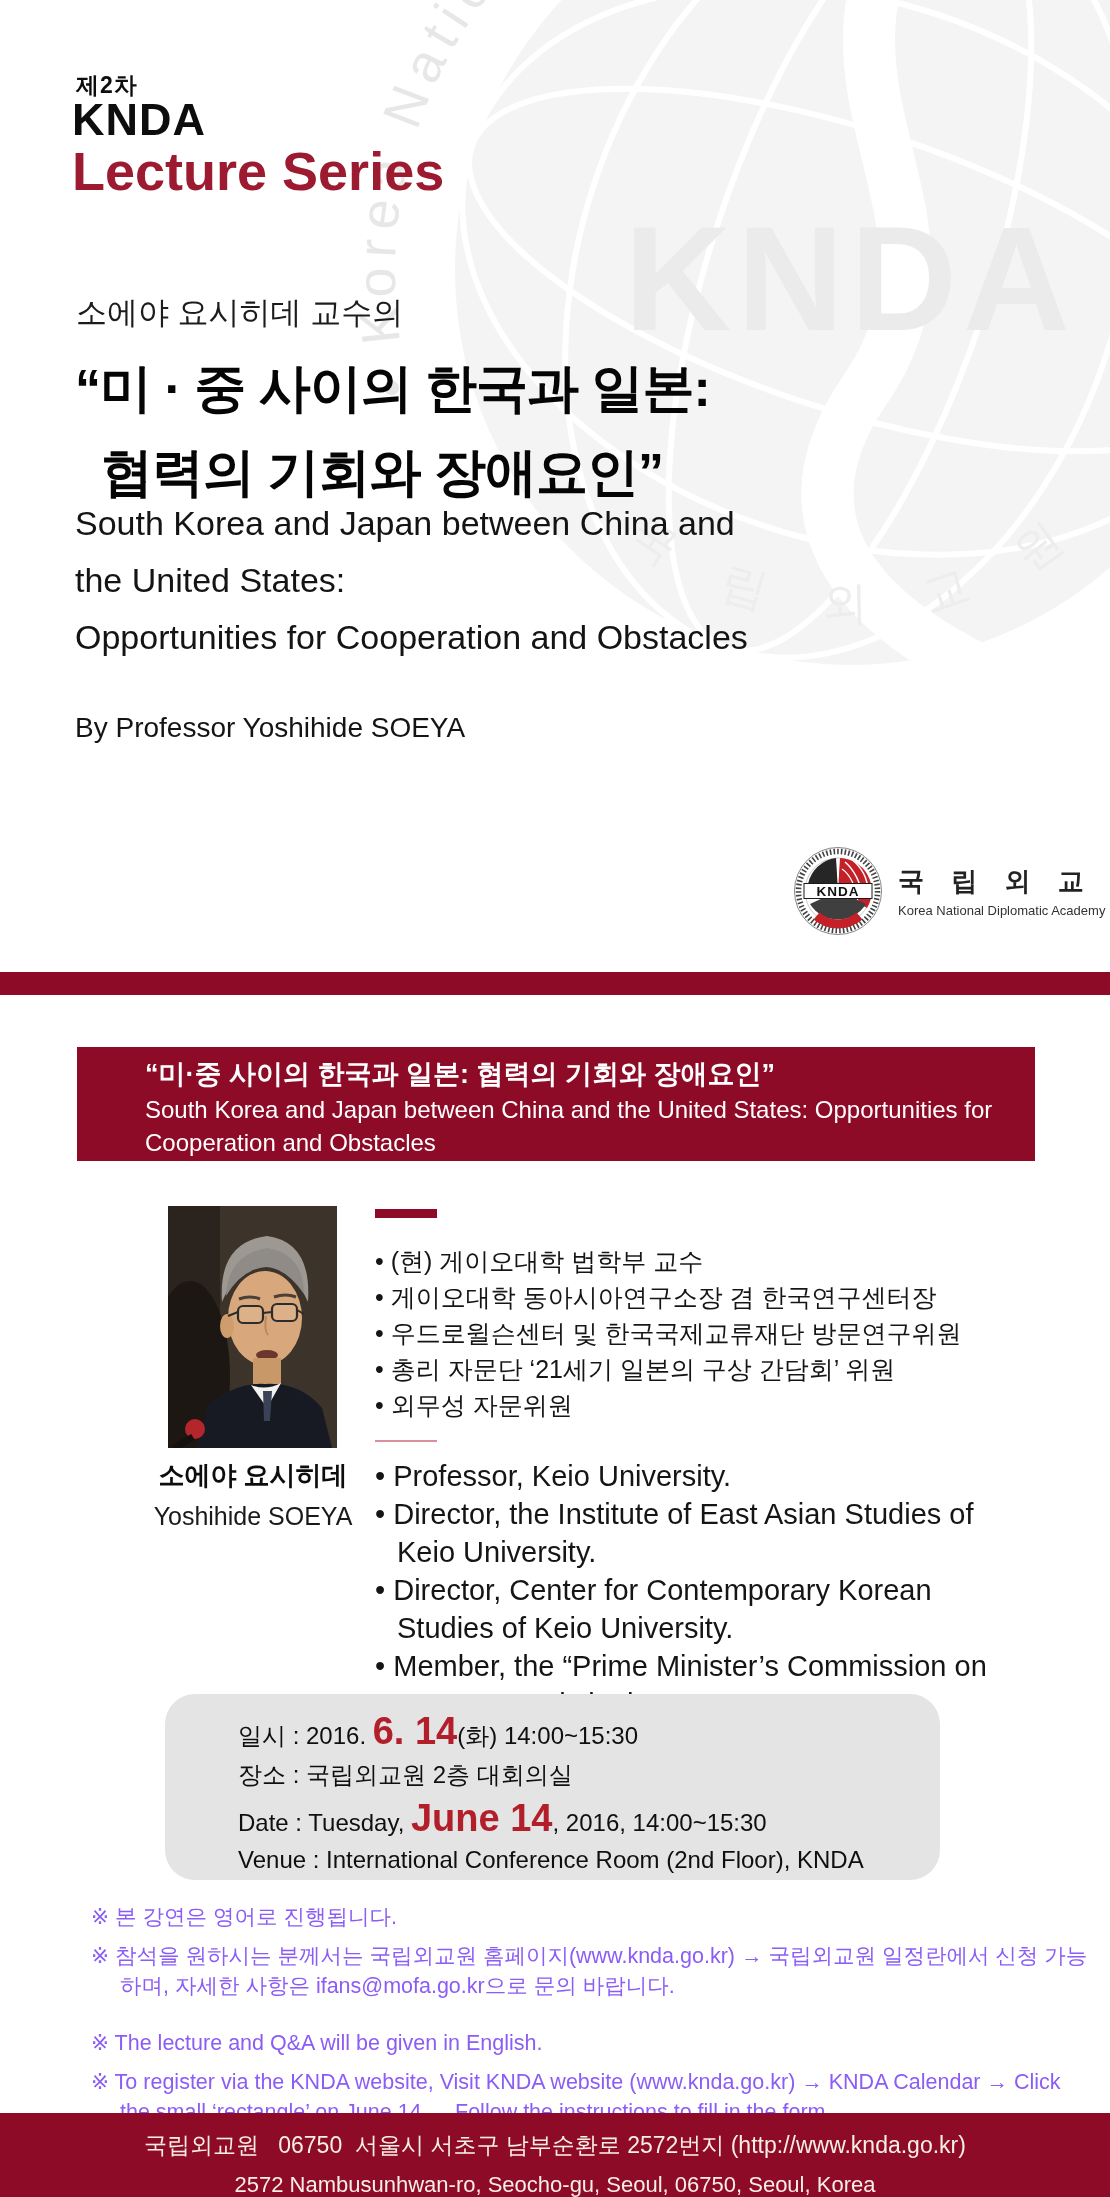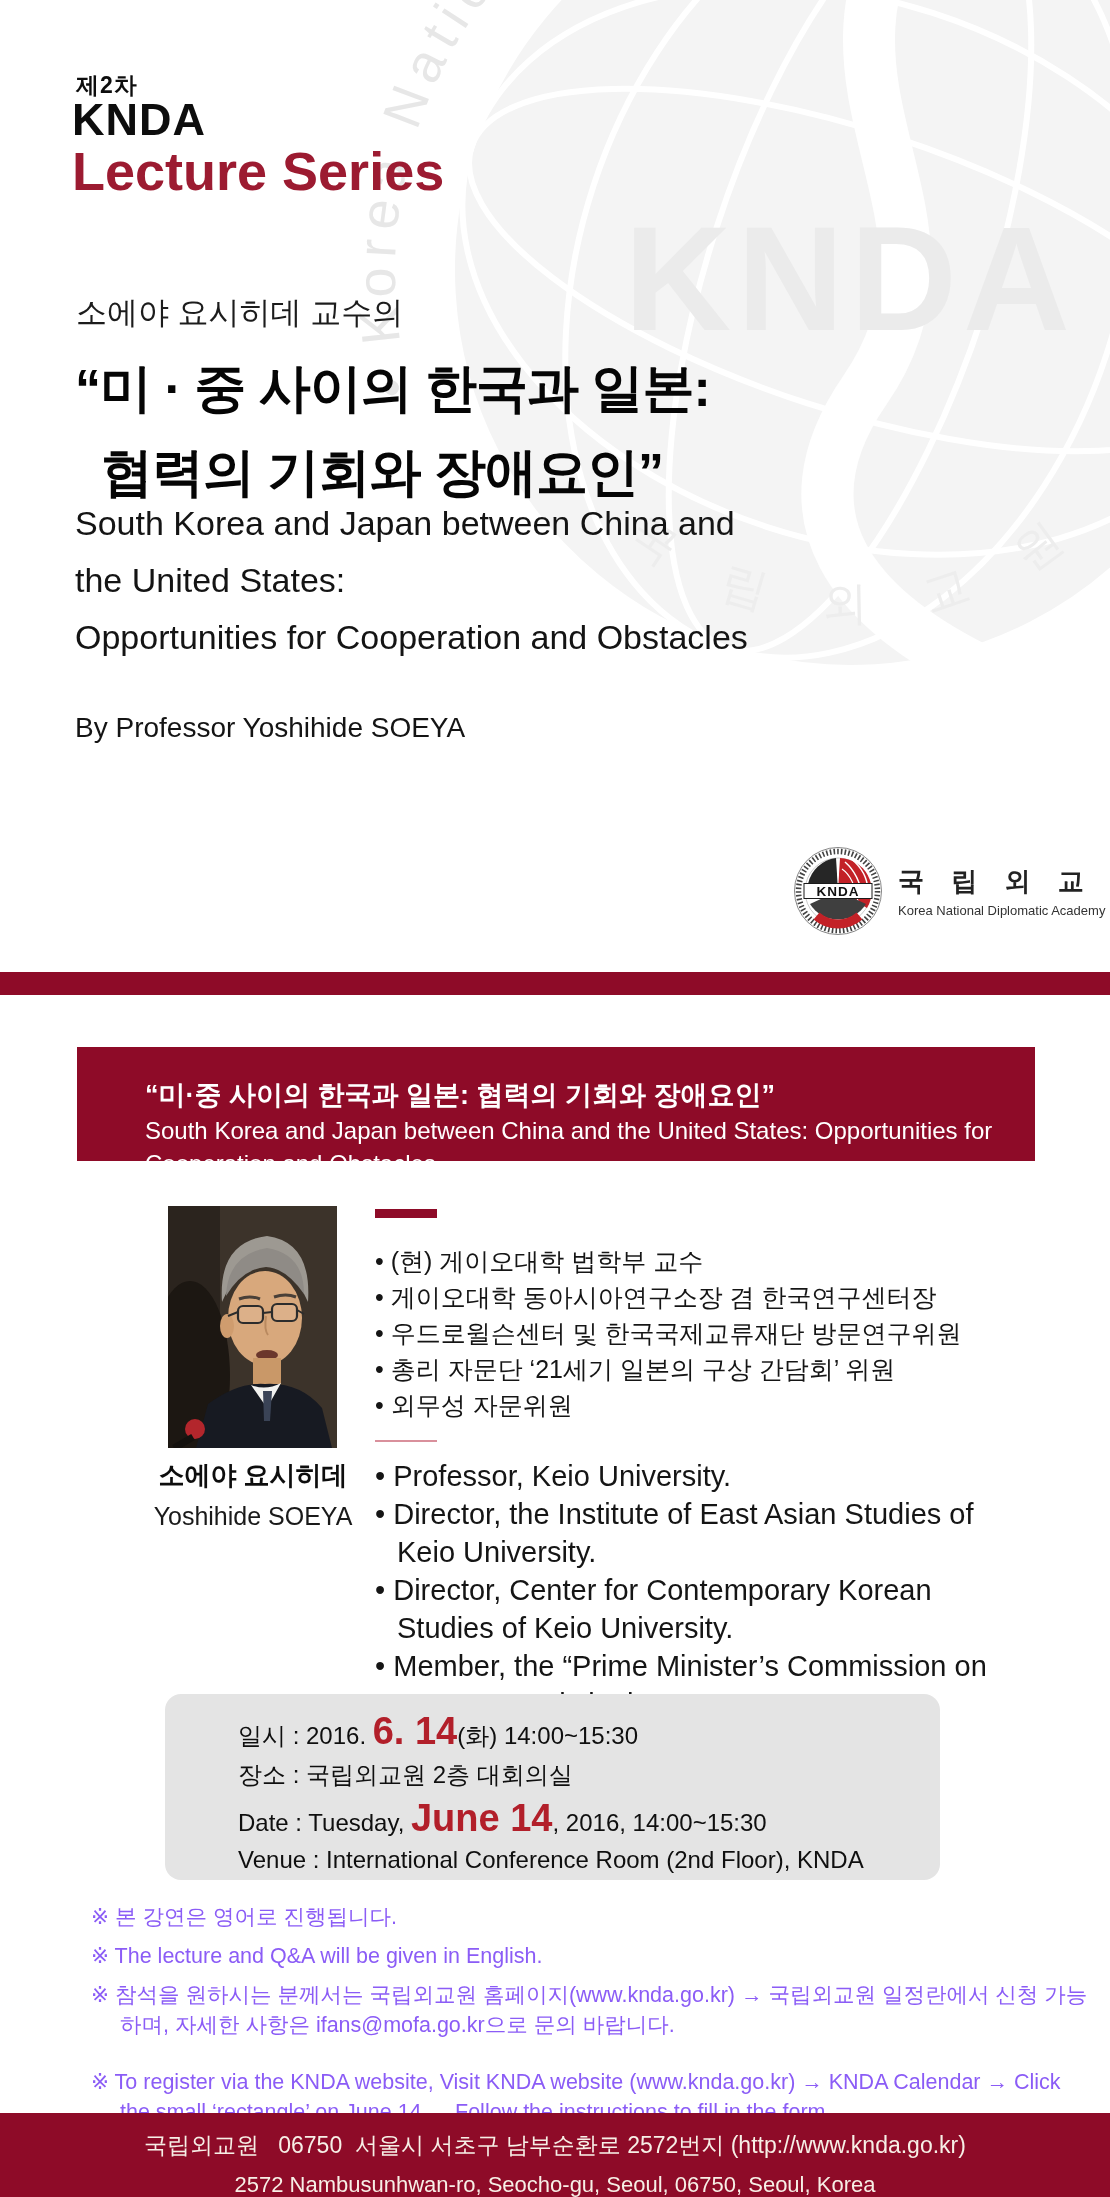--- a/index.html
+++ b/index.html
@@ -25,42 +25,42 @@
 
   
   .logo { left:793px; top:846px; display:flex; align-items:center; gap:15px; }
   .logo-text { display:flex; flex-direction:column; }
   .logo-kr { font-size:26px; font-weight:700; letter-spacing:10px; color:#222; white-space:nowrap; }
   .logo-en { font-size:13px; color:#333; margin-top:4px; }
 
   
   .band { left:0; top:972px; width:1110px; height:23px; background:#8e0b28; }
   .title-box { left:77px; top:1047px; width:958px; height:114px; background:#8e0b28; color:#fff;
-               padding:29px 30px 0 68px; box-sizing:border-box; }
+               padding:8px 30px 0 68px; box-sizing:border-box; }
   .title-box-kr { font-size:27px; font-weight:700; line-height:38px; }
   .title-box-en { font-size:24px; line-height:33px; font-weight:400; }
 
   
   .photo { left:168px; top:1206px; width:169px; height:242px; }
   .speaker-names { left:128px; top:1458px; width:250px; text-align:center; }
   .name-kr { font-size:26px; font-weight:700; color:#0d0d0d; }
   .name-en { font-size:25px; margin-top:9px; color:#1a1a1a; }
 
   .bio { left:375px; top:1209px; width:612px; }
   .bio-bar { width:62px; height:9px; background:#8e0b28; margin-bottom:25px; }
   .bio-list { list-style:none; margin:0; padding:0; }
   .bio-list li { padding-left:22px; text-indent:-22px; }
   .bio-list li::before { content:"\2022\00a0"; }
   .bio-kr li { font-size:25px; line-height:36px; color:#151515; }
   .bio-en li { font-size:29px; line-height:38px; color:#151515; }
   .bio-div { width:62px; height:2px; background:#d9909c; margin:17px 0 15px 0; border:0; }
 
   
   .info-box { left:165px; top:1694px; width:775px; height:186px; background:#e4e4e4;
-              border-radius:16px; padding:16px 0 0 73px; box-sizing:border-box; }
+              border-radius:30px; padding:16px 0 0 73px; box-sizing:border-box; }
   .info-row { margin:0 0 6px 0; font-size:24px; color:#0f0f0f; }
   .info-red { font-size:38px; font-weight:700; color:#b21f2a; }
 
   
   .notes { left:75px; top:1902px; width:1000px; font-size:21.5px; line-height:30px; color:#8b5cf6;margin-left:16px; }
   .note { padding-left:29px; text-indent:-29px; margin-bottom:9px; }
   .note.gap { margin-bottom:27px; }
 
   
   .footer { left:0; top:2113px; width:1110px; height:84px; background:#8e0b28;
@@ -187,22 +187,22 @@
 
   <div class="abs info-box">
     <p class="info-row"><span>일시 : 2016. </span><span class="info-red">6. 14</span><span>(화) 14:00~15:30</span></p>
     <p class="info-row">장소 : 국립외교원 2층 대회의실</p>
     <p class="info-row"><span>Date : Tuesday, </span><span class="info-red">June 14</span><span>, 2016, 14:00~15:30</span></p>
     <p class="info-row">Venue : International Conference Room (2nd Floor), KNDA</p>
   </div>
 
   <div class="abs notes">
     <div class="note">※ 본 강연은 영어로 진행됩니다.</div>
+    <div class="note gap">※ 참석을 원하시는 분께서는 국립외교원 홈페이지(www.knda.go.kr) → 국립외교원 일정란에서 신청 가능하며, 자세한 사항은 ifans@mofa.go.kr으로 문의 바랍니다.</div>
     <div class="note">※ The lecture and Q&amp;A will be given in English.</div>
-    <div class="note gap">※ 참석을 원하시는 분께서는 국립외교원 홈페이지(www.knda.go.kr) → 국립외교원 일정란에서 신청 가능하며, 자세한 사항은 ifans@mofa.go.kr으로 문의 바랍니다.</div>
     <div class="note">※ To register via the KNDA website, Visit KNDA website (www.knda.go.kr) → KNDA Calendar → Click the small ‘rectangle’ on June 14 → Follow the instructions to fill in the form.</div>
   </div>
 
   <div class="abs footer">
     <div class="footer-kr">국립외교원   06750  서울시 서초구 남부순환로 2572번지 (http://www.knda.go.kr)</div>
     <div class="footer-en">2572 Nambusunhwan-ro, Seocho-gu, Seoul, 06750, Seoul, Korea</div>
   </div>
 
 </div>
 

